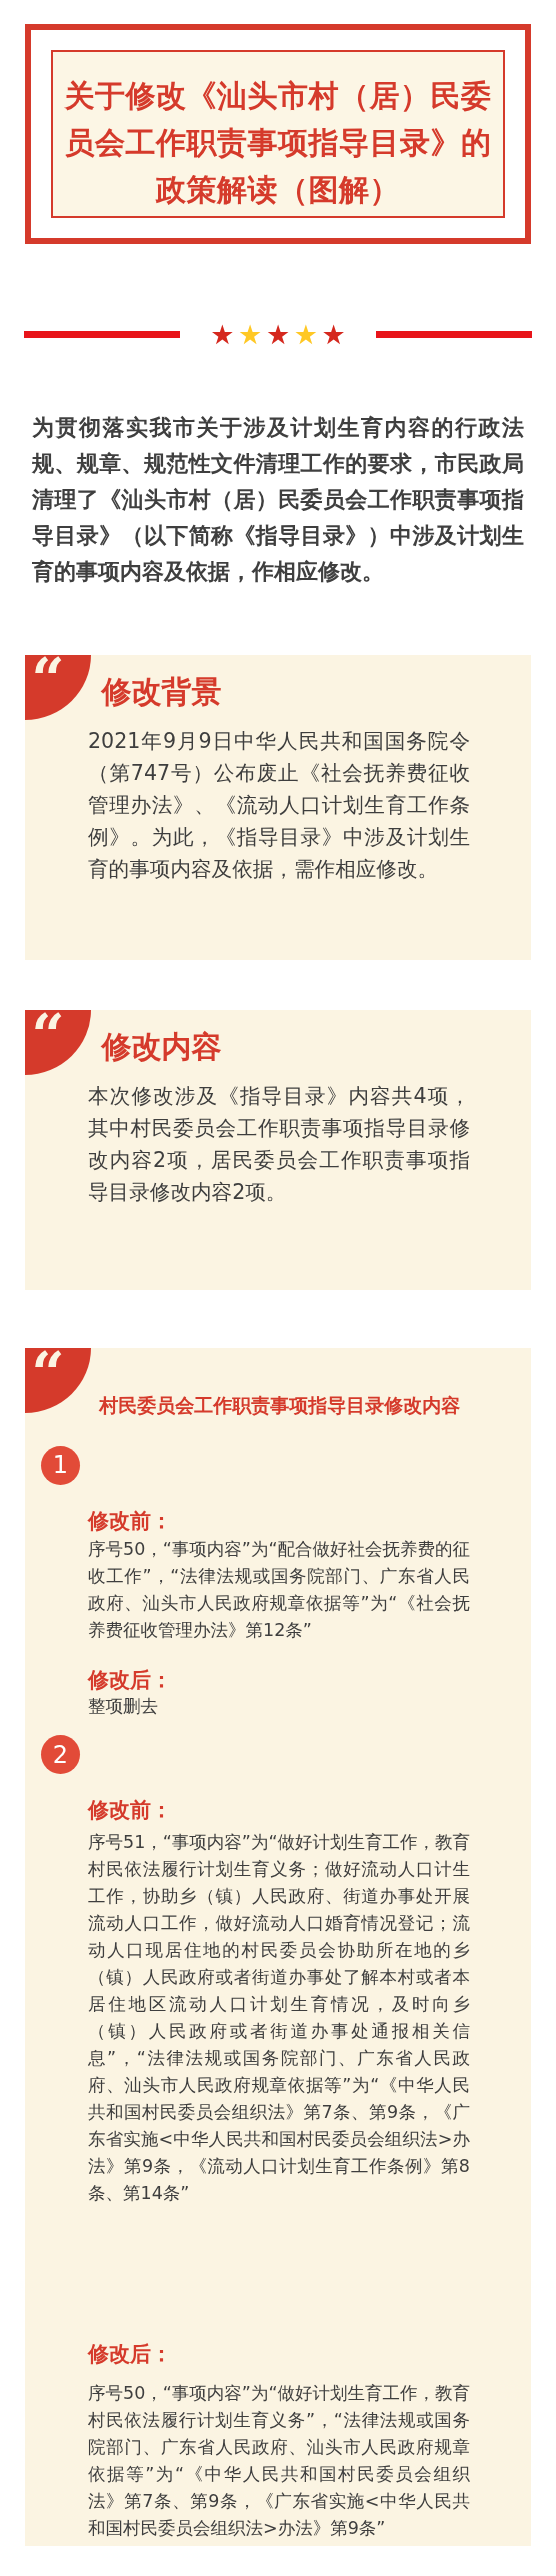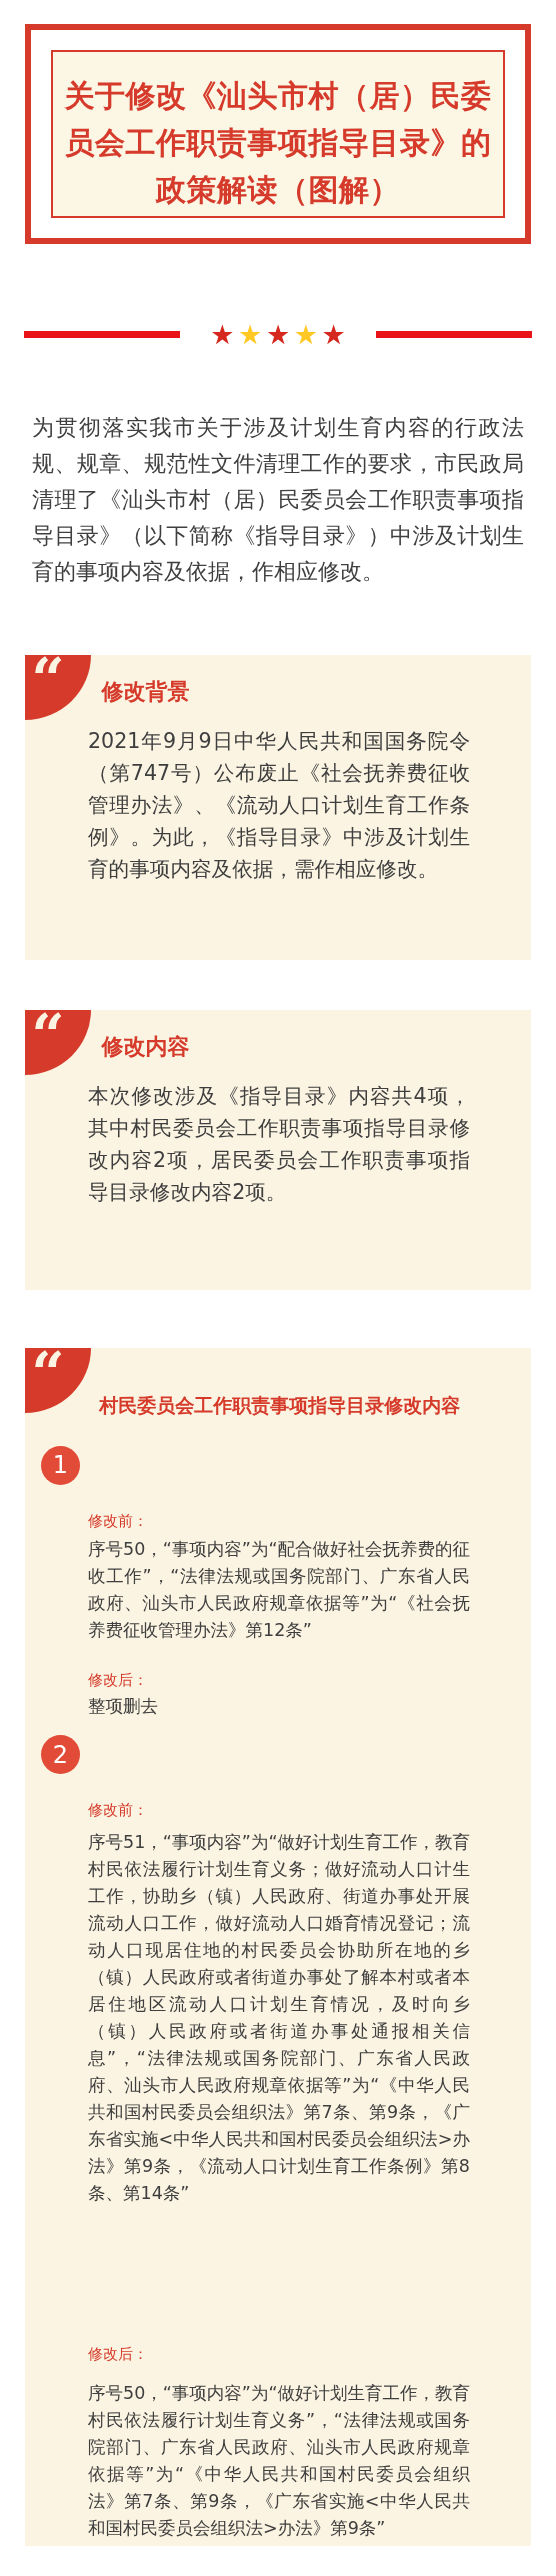--- a/index.html
+++ b/index.html
@@ -56,20 +56,21 @@
   .star{font-size:27px;line-height:32px;}
   .star.red{color:#d5281e;}
   .star.yellow{color:#ffc825;}
   
   .intro{
     margin:59px 32px 0;
     font-size:22px;
     line-height:36px;
     color:var(--body);
     text-align:justify;
+    font-weight:bold;
   }
   
   .card{
     margin:0 25px;
     background:var(--cream);
     position:relative;
   }
   .qicon{
     position:absolute;
     top:0;left:0;
@@ -84,31 +85,31 @@
     font-weight:bold;
     font-size:58px;
     letter-spacing:-4.1px;
     color:var(--cream);
   }
   .sec-title{
     color:var(--red);
     font-weight:bold;
     padding-left:13.4px;
   }
-  .sec-title.t-lg{font-size:22px;line-height:27px;}
+  .sec-title.t-lg{font-size:30px;line-height:27px;}
   .sec-title.t-sm{font-size:19px;line-height:27px;padding-left:11.3px;}
   .body{
     color:#3e3e3e;
     text-align:justify;
   }
   .b-lg{font-size:20.6px;line-height:32px;}
   .b-sm{font-size:17.5px;line-height:27px;}
   .label{
-    font-size:15px;
-    font-weight:normal;
+    font-size:21px;
+    font-weight:bold;
     color:var(--red);
     line-height:26px;
   }
   .circle{
     width:39px;height:39px;
     border-radius:50%;
     background:var(--circle-red);
     color:#ffffff;
     font-size:24px;
     display:flex;align-items:center;justify-content:center;

